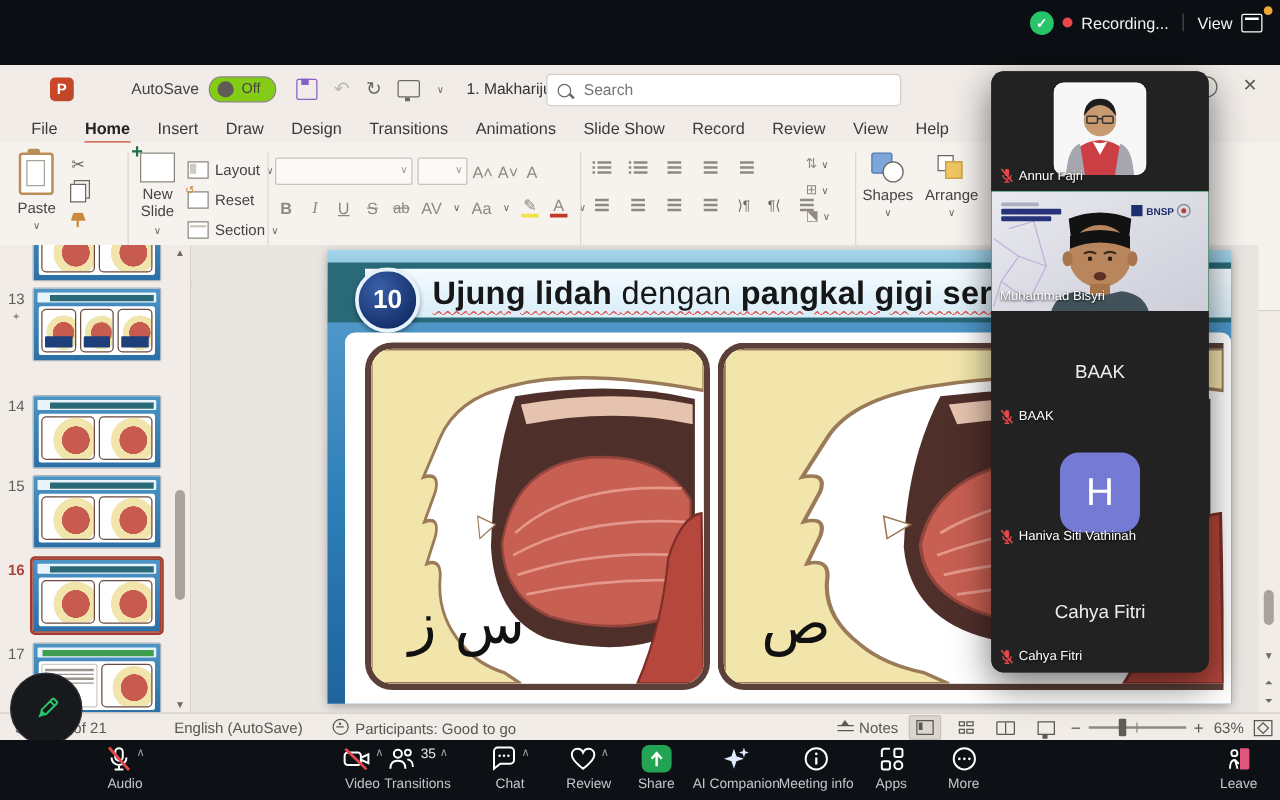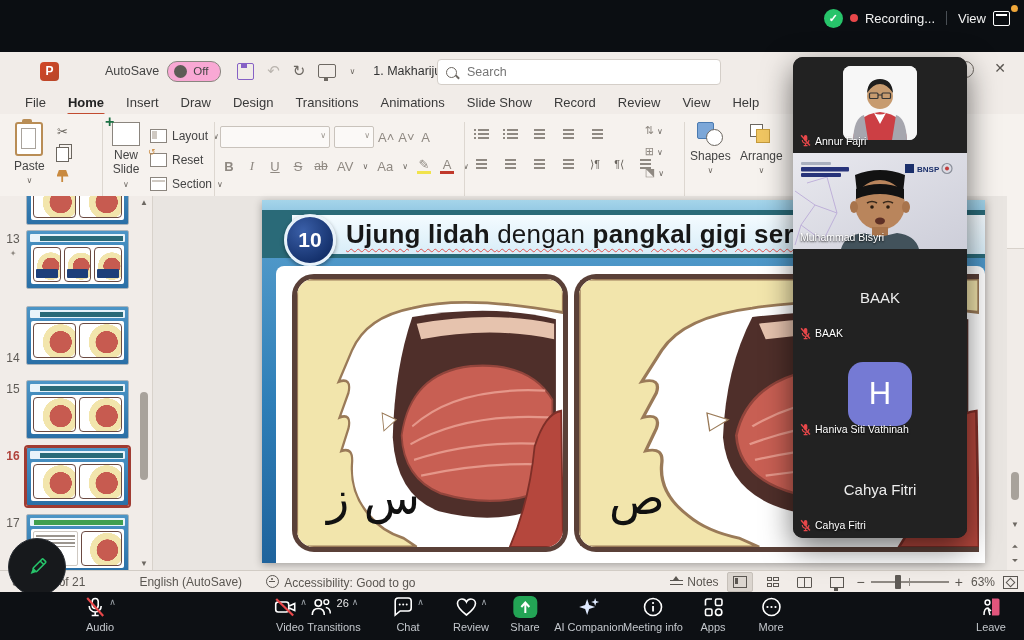--- a/index.html
+++ b/index.html
@@ -17,21 +17,21 @@
   .cal-icon:before{content:"";position:absolute;left:2px;top:2px;right:2px;height:2px;background:#fff;}
   #orange-dot{position:absolute;right:6px;top:5px;width:7px;height:7px;border-radius:50%;background:#f0a73a;}
 
   
   #ppt{position:absolute;left:0;top:52px;width:1024px;height:540px;background:#f1ece8;}
 
   
   #ppt-titlebar{position:absolute;left:0;top:0;width:100%;height:38px;display:flex;align-items:center;background:#f1ece8;}
   .appicon{width:19px;height:19px;margin-left:40px;border-radius:4px;background:linear-gradient(135deg,#d24726,#b7472a);color:#fff;font-size:12px;font-weight:bold;display:flex;align-items:center;justify-content:center;}
   .autosave{margin-left:46px;font-size:12.5px;color:#444;}
-  .toggle{margin-left:8px;width:52px;height:19px;border:1px solid #8a8680;border-radius:10px;display:flex;align-items:center;background:#f9a8d4;}
+  .toggle{margin-left:8px;width:52px;height:19px;border:1px solid #8a8680;border-radius:10px;display:flex;align-items:center;background:#84cc16;}
   .knob{width:13px;height:13px;border-radius:50%;background:#5f5b56;margin-left:3px;}
   .toggle span{font-size:11.5px;color:#444;margin-left:6px;}
   .qat{display:flex;align-items:center;gap:13px;margin-left:16px;color:#6d6862;}
   .qat .disk{width:15px;height:15px;border:1.7px solid #8661c5;border-radius:2px;position:relative;}
   .qat .disk:before{content:"";position:absolute;left:3px;top:-1px;width:6px;height:5px;background:#8661c5;}
   .qat .undo{color:#b9b4ae;font-size:15px;}
   .qat .redo{color:#6d6862;font-size:15px;}
   .monitor{width:16px;height:12px;border:1.6px solid #6d6862;border-radius:2px;position:relative;}
   .monitor:after{content:"";position:absolute;left:5px;bottom:-4px;width:4px;height:3px;background:#6d6862;}
   .caret{font-size:8px;color:#6d6862;}
@@ -459,21 +459,21 @@
               </div>
             <div class="cell" style="position:relative;">
                 <span class="cap" style="left:2px;right:2px;"></span>
               </div>
             <div class="cell" style="position:relative;">
                 <span class="cap" style="left:2px;right:2px;"></span>
               </div>
           </div>
         </div>
       </div>
-      <div class="thumb-row" style="top:110px;align-items:flex-end;">
+      <div class="thumb-row" style="top:120px;">
         <span class="tnum">14</span>
         <div class="thumb">
           <div class="mini-head"></div>
           <div class="cells">
               <div class="cell"></div>
               <div class="cell"></div>
             </div>
         </div>
       </div>
       <div class="thumb-row" style="top:184px;">
@@ -561,21 +561,21 @@
       <div id="ms-thumb"></div>
       <span class="ms-btn" style="top:322px;">▼</span>
       <span class="ms-btn" style="top:344px;">⏶</span>
       <span class="ms-btn" style="top:358px;">⏷</span>
     </div>
 
     <div id="statusbar">
       <div class="sleft">
         <span class="sitem">Slide 16 of 21</span>
         <span class="sitem" style="margin-left:30px;">English (AutoSave)</span>
-        <span class="sitem"><span class="acc-ic"></span><span>Accessibility: Good to go</span></span>
+        <span class="sitem"><span class="acc-ic"></span><span>Participants: Good to go</span></span>
       </div>
       <div class="sright">
         <span><span class="notes-ic"><i></i><i></i></span><span>Notes</span></span>
         <span class="viewbtn active">
             <span class="vb-normal"></span>
           </span>
         <span class="viewbtn">
             <span class="vb-sorter">
               <i></i>
               <i></i>
@@ -747,21 +747,21 @@
     </div>
 
     <div class="mt-item" style="left:334px;">
       <span class="mt-ic">
         <svg width="24" height="22" viewBox="0 0 24 22">
           <circle cx="9" cy="7" r="3.2" fill="none" stroke="#fff" stroke-width="1.6"></circle>
           <path d="M3 19 q0 -6.5 6 -6.5 q6 0 6 6.5" fill="none" stroke="#fff" stroke-width="1.6"></path>
           <circle cx="17" cy="6" r="2.4" fill="none" stroke="#fff" stroke-width="1.4"></circle>
           <path d="M16.5 11.5 q4.5 0.5 4.5 6" fill="none" stroke="#fff" stroke-width="1.4"></path>
         </svg>
-        <span class="count">26</span>
+        <span class="count">35</span>
         <span class="mt-caret">∧</span>
       </span>
       <span>Transitions</span>
     </div>
 
     <div class="mt-item" style="left:408px;">
       <span class="mt-ic">
         <svg width="22" height="22" viewBox="0 0 22 22">
           <path d="M3 5 a3 3 0 0 1 3 -3 h10 a3 3 0 0 1 3 3 v7 a3 3 0 0 1 -3 3 h-8 l-5 4 z" fill="none" stroke="#fff" stroke-width="1.6"></path>
           <circle cx="7.5" cy="8.5" r="1" fill="#fff"></circle>

